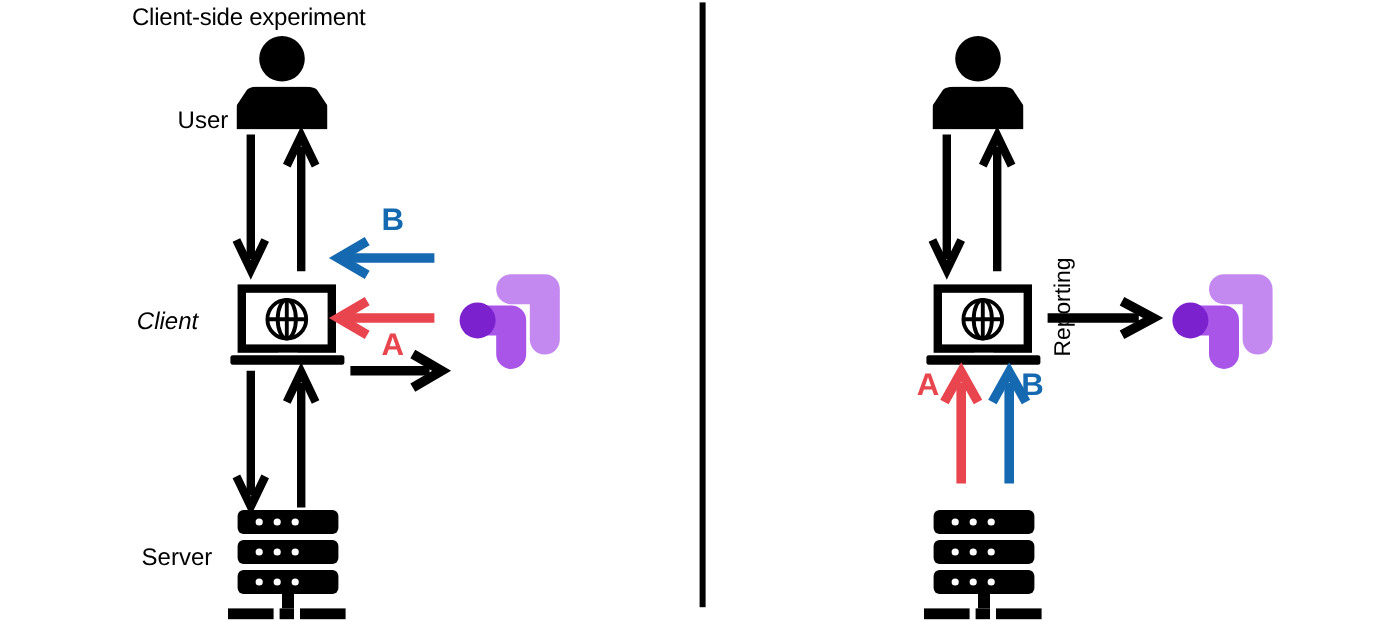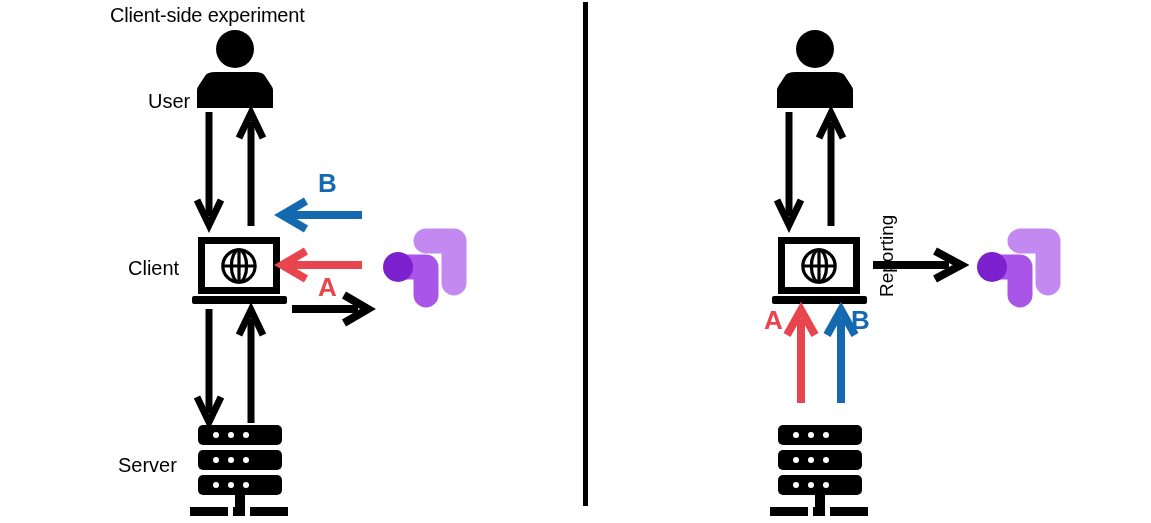--- a/index.html
+++ b/index.html
@@ -116,21 +116,21 @@
   </svg>
 
   <div class="ab-letter" style="left:318px;top:168px;color:#1569b0;">B</div>
   <svg class="arrow-svg" style="left:278px;top:198px;" width="90" height="34">
     <g stroke="#1569b0" stroke-width="8" fill="none">
       <line x1="84" y1="17" x2="12" y2="17"></line>
       <polyline points="28,3 4,17 28,31" stroke-linejoin="miter"></polyline>
     </g>
   </svg>
 
-  <div class="node-label" style="left:128px;top:257px;">Client</div>
+  <div class="node-label" style="left:114px;top:257px;font-style:italic;">Client</div>
 
   <div class="laptop" style="left:192px;top:237px;">
     <div class="screen"></div>
     <svg class="globe" viewBox="0 0 40 40">
       <circle cx="20" cy="20" r="17" stroke="#000" stroke-width="3.4" fill="none"></circle>
       <ellipse cx="20" cy="20" rx="8" ry="17" stroke="#000" stroke-width="3.4" fill="none"></ellipse>
       <line x1="3" y1="20" x2="37" y2="20" stroke="#000" stroke-width="3.4"></line>
       <line x1="20" y1="3" x2="20" y2="37" stroke="#000" stroke-width="3.4"></line>
     </svg>
     <div class="notch"></div>

